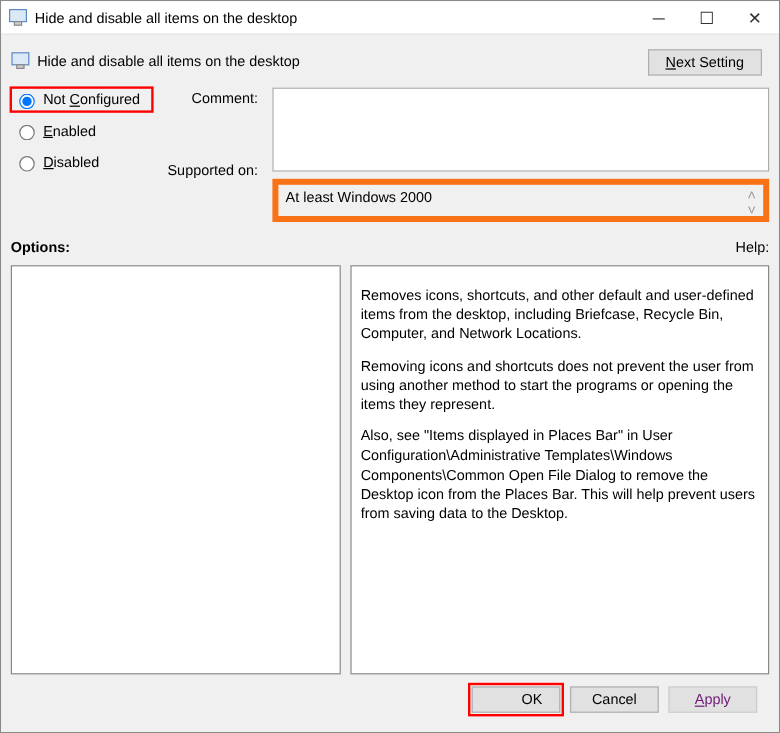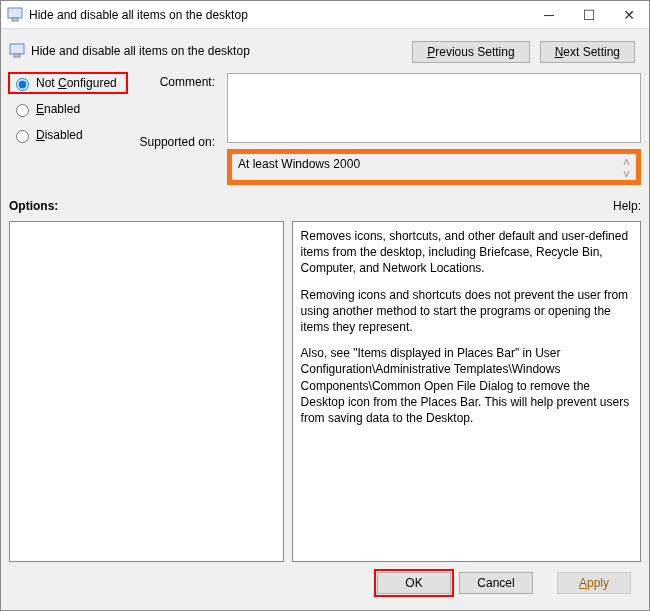--- a/index.html
+++ b/index.html
@@ -8,36 +8,36 @@
   .titlebar { display: flex; align-items: center; height: 28px; padding: 0 0 0 6px; background: #fff; border-bottom: 1px solid #ddd; }
   .titlebar .icon { width: 16px; height: 16px; margin-right: 6px; }
   .titlebar .title { flex: 1; font-size: 12px; }
   .titlebar .ctrl { width: 40px; height: 28px; display: flex; align-items: center; justify-content: center; font-family: sans-serif; font-size: 14px; color: #333; }
   .body { flex: 1; background: #f0f0f0; padding: 6px 8px; display: flex; flex-direction: column; }
   .subheader { display: flex; align-items: center; gap: 6px; }
   .subheader .icon { width: 16px; height: 16px; }
   .subheader .subtitle { flex: 1; }
   .topbuttons { display: flex; gap: 10px; margin: 6px 0 4px 0; justify-content: flex-end; padding-right: 6px; }
   .btn { background: #e1e1e1; border: 1px solid #adadad; padding: 3px 14px; min-width: 90px; text-align: center; }
-  .btn.disabled { color: #a16207; border-color: #ccc; margin-left: 16px; }
+  .btn.disabled { color: #701a75; border-color: #ccc; }
   .row1 { display: flex; gap: 10px; align-items: flex-start; margin-top: 6px; }
   .radios { width: 118px; display: flex; flex-direction: column; gap: 10px; padding: 2px 2px; }
   .radio { display: flex; align-items: center; gap: 4px; }
   .highlight { outline: 2px solid #ff0000; outline-offset: 1px; }
   .labelcol { width: 80px; text-align: right; display: flex; flex-direction: column; gap: 46px; padding-top: 2px; }
   .labelcol .lbl { padding-right: 2px; }
   .fields { flex: 1; display: flex; flex-direction: column; gap: 6px; }
   textarea { resize: none; border: 1px solid #adadad; background: #fff; padding: 4px; font-family: inherit; font-size: 12px; width: 100%; }
   .comment-ta { height: 70px; }
   .support-box { border: 5px solid #f97316; background: #f0f0f0; padding: 3px 6px; height: 36px; display: flex; align-items: flex-start; justify-content: space-between; }
   .scroll-arrows { display: flex; flex-direction: column; justify-content: space-between; height: 100%; color: #999; font-size: 9px; line-height: 1; }
   .row2 { display: flex; gap: 8px; margin-top: 14px; flex: 1; min-height: 0; }
   .col { display: flex; flex-direction: column; flex: 1; min-height: 0; }
   .col .collabel { margin-bottom: 8px; }
-  .panel { flex: 1; border: 1px solid #888; background: #fff; padding: 6px 8px; overflow: auto; font-size: 12px; line-height: 1.35; }
+  .panel { flex: 1; border: 1px solid #888; background: #fff; padding: 16px 8px; overflow: auto; font-size: 12px; line-height: 1.35; }
   .panel p { margin: 0 0 10px 0; }
   .footer { display: flex; justify-content: flex-end; gap: 8px; padding: 10px 10px 10px 0; }
   .gpicon { display: inline-block; }
 </style>
 </head>
 <body>
 
 <div class="window">
   <div class="titlebar">
     <span class="icon gpicon">
@@ -57,21 +57,20 @@
       <div class="subheader" style="flex:1;">
         <span class="icon gpicon">
           <svg width="16" height="16" viewBox="0 0 16 16">
               <rect x="1" y="1" width="14" height="10" fill="#dbe9f7" stroke="#5a8ac6"></rect>
               <rect x="5" y="11" width="6" height="3" fill="#ccc" stroke="#888"></rect>
             </svg>
         </span>
         <span class="subtitle">Hide and disable all items on the desktop</span>
       </div>
       <div class="topbuttons">
-        <div class="btn"><span style="text-decoration:underline;">P</span><span>revious Setting</span></div>
         <div class="btn"><span style="text-decoration:underline;">N</span><span>ext Setting</span></div>
       </div>
     </div>
 
     <div class="row1">
       <div class="radios">
         <label class="radio highlight">
           <input type="radio" name="state" checked="" style="">
           <span>Not <span style="text-decoration:underline;">C</span>onfigured</span>
         </label>
@@ -111,18 +110,18 @@
         <div class="collabel">Help:</div>
         <div class="panel">
           <p>Removes icons, shortcuts, and other default and user-defined items from the desktop, including Briefcase, Recycle Bin, Computer, and Network Locations.</p>
           <p>Removing icons and shortcuts does not prevent the user from using another method to start the programs or opening the items they represent.</p>
           <p>Also, see "Items displayed in Places Bar" in User Configuration\Administrative Templates\Windows Components\Common Open File Dialog to remove the Desktop icon from the Places Bar. This will help prevent users from saving data to the Desktop.</p>
         </div>
       </div>
     </div>
 
     <div class="footer">
-      <div class="btn highlight" style="min-width:74px;">OK</div>
+      <div class="btn highlight" style="min-width:74px;text-align:right;">OK</div>
       <div class="btn" style="min-width:74px;">Cancel</div>
       <div class="btn disabled" style="min-width:74px;"><span style="text-decoration:underline;">A</span>pply</div>
     </div>
   </div>
 </div>
 
 </body></html>

